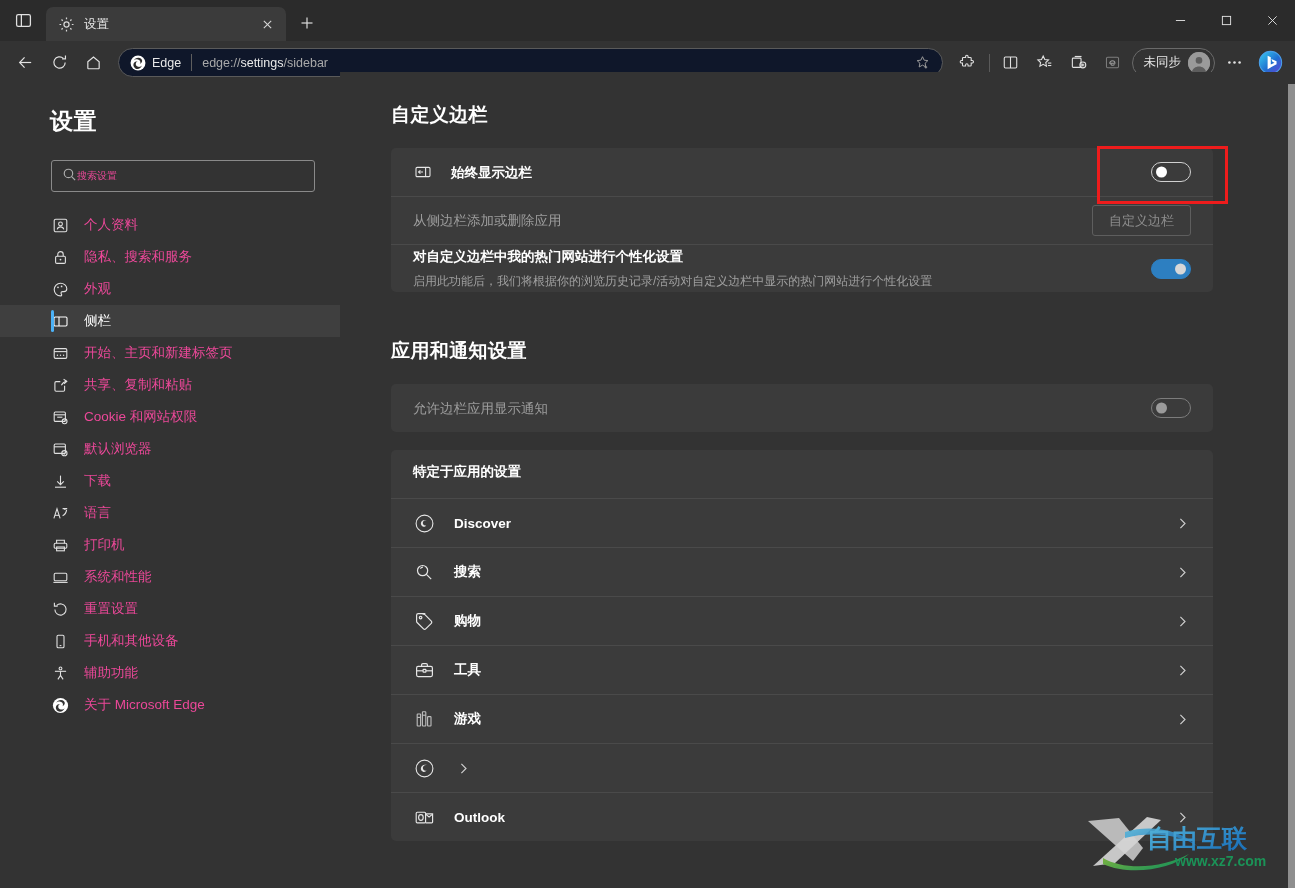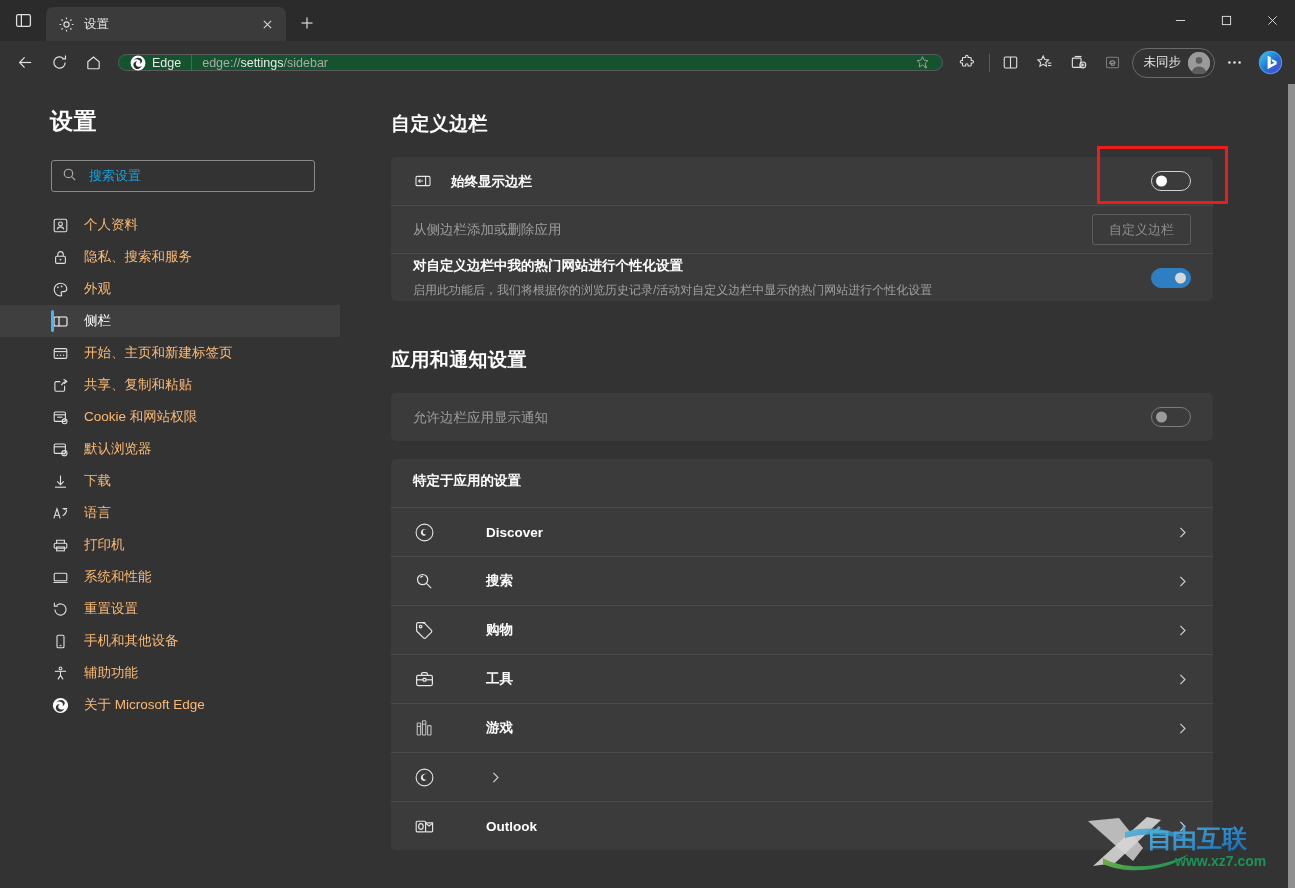--- a/index.html
+++ b/index.html
@@ -55,21 +55,21 @@
   .toolbar {
     position: absolute; top: 41px; left: 0; width: 1295px; height: 43px;
     background: #333333; display: flex; align-items: center; padding: 0 8px;
   }
   .tb-btn {
     width: 34px; height: 34px; flex: 0 0 34px; border-radius: 5px;
     display: flex; align-items: center; justify-content: center; cursor: pointer;
   }
   .tb-btn svg { width: 17px; height: 17px; }
   .omnibox {
-    flex: 1; height: 17px; margin: 0 8px; background: #14532d;
+    flex: 1; height: 29px; margin: 0 8px; background: #0f172a;
     border: 1px solid #5a5a5a; border-radius: 16px;
     display: flex; align-items: center; padding: 0 6px 0 11px; cursor: text;
   }
   .edge-badge { display: flex; align-items: center; flex: 0 0 auto; }
   .edge-badge svg { width: 16px; height: 16px; }
   .edge-badge-text { color: #e8e8e8; font-size: 12.5px; margin-left: 6px; }
   .omni-sep { width: 1px; height: 17px; background: #5e5e5e; margin: 0 10px; }
   .omni-url { flex: 1; font-size: 12.5px; color: #a9a9a9; white-space: nowrap; overflow: hidden; }
   .omni-url b { color: #eaeaea; font-weight: 400; }
   .omni-fav {
@@ -103,42 +103,42 @@
   .settings-title {
     color: #ffffff; font-size: 23px; font-weight: 600; padding-left: 50px;
     letter-spacing: 0.5px;
   }
   .search-wrap {
     margin: 23px 25px 0 51px; height: 32px; background: #333333;
     border: 1px solid #8a8a8a; border-radius: 3px;
     display: flex; align-items: center; padding: 0 10px; cursor: text;
   }
   .search-wrap svg { width: 15px; height: 15px; flex: 0 0 15px; }
-  .search-input-text { color: #0ea5e9; font-size: 13px; margin-left: 12px; }
+  .search-input-text { color: #ec4899; font-size: 10px; }
   .nav-list { margin-top: 17px; }
   .nav-item {
     position: relative; height: 32px; display: flex; align-items: center;
     padding-left: 51px; cursor: pointer;
   }
   .nav-item.active { background: #3f3f3f; }
   .nav-item.active::before {
     content: ""; position: absolute; left: 51px; top: 5px;
     width: 3px; height: 22px; background: #4cb2f7; border-radius: 2px;
   }
   .nav-icon {
     width: 18px; height: 18px; flex: 0 0 18px; margin-right: 15px;
     display: flex; align-items: center; justify-content: center;
   }
   .nav-icon svg { width: 17px; height: 17px; }
-  .nav-label { color: #fdba74; font-size: 13.5px; white-space: nowrap; }
+  .nav-label { color: #ec4899; font-size: 13.5px; white-space: nowrap; }
   .nav-item.active .nav-label { color: #ffffff; }
 
   
   .main {
-    position: absolute; top: 81px; left: 340px; width: 955px; height: 804px;
+    position: absolute; top: 72px; left: 340px; width: 955px; height: 804px;
     background: #333333; overflow: hidden;
   }
   .section-heading {
     color: #ffffff; font-size: 19px; font-weight: 600;
     margin: 30px 0 0 51px; letter-spacing: 0.4px;
   }
   .card {
     margin: 20px 82px 0 51px; background: #3b3b3b; border-radius: 5px;
     overflow: hidden;
   }
@@ -182,21 +182,21 @@
   .btn-outline {
     height: 31px; padding: 0 16px; border: 1px solid #5e5e5e; border-radius: 3px;
     background: transparent; color: #8d8d8d; font-size: 13px;
     font-family: inherit; display: flex; align-items: center;
     justify-content: center; cursor: default; white-space: nowrap;
   }
 
   
   .app-row {
     display: flex; align-items: center; padding: 0 22px; height: 49px;
-    border-top: 1px solid #4a4a4a; cursor: pointer; position: relative; gap: 32px;
+    border-top: 1px solid #4a4a4a; cursor: pointer; position: relative;
   }
   .app-icon {
     width: 22px; height: 22px; flex: 0 0 22px; margin-right: 19px;
     display: flex; align-items: center; justify-content: center;
   }
   .app-icon svg { width: 21px; height: 21px; }
   .app-name { flex: 1; color: #ffffff; font-size: 13.5px; font-weight: 600; }
   .chev { width: 18px; height: 18px; flex: 0 0 18px; display: flex; align-items: center; justify-content: center; }
   .chev svg { width: 15px; height: 15px; }
 

